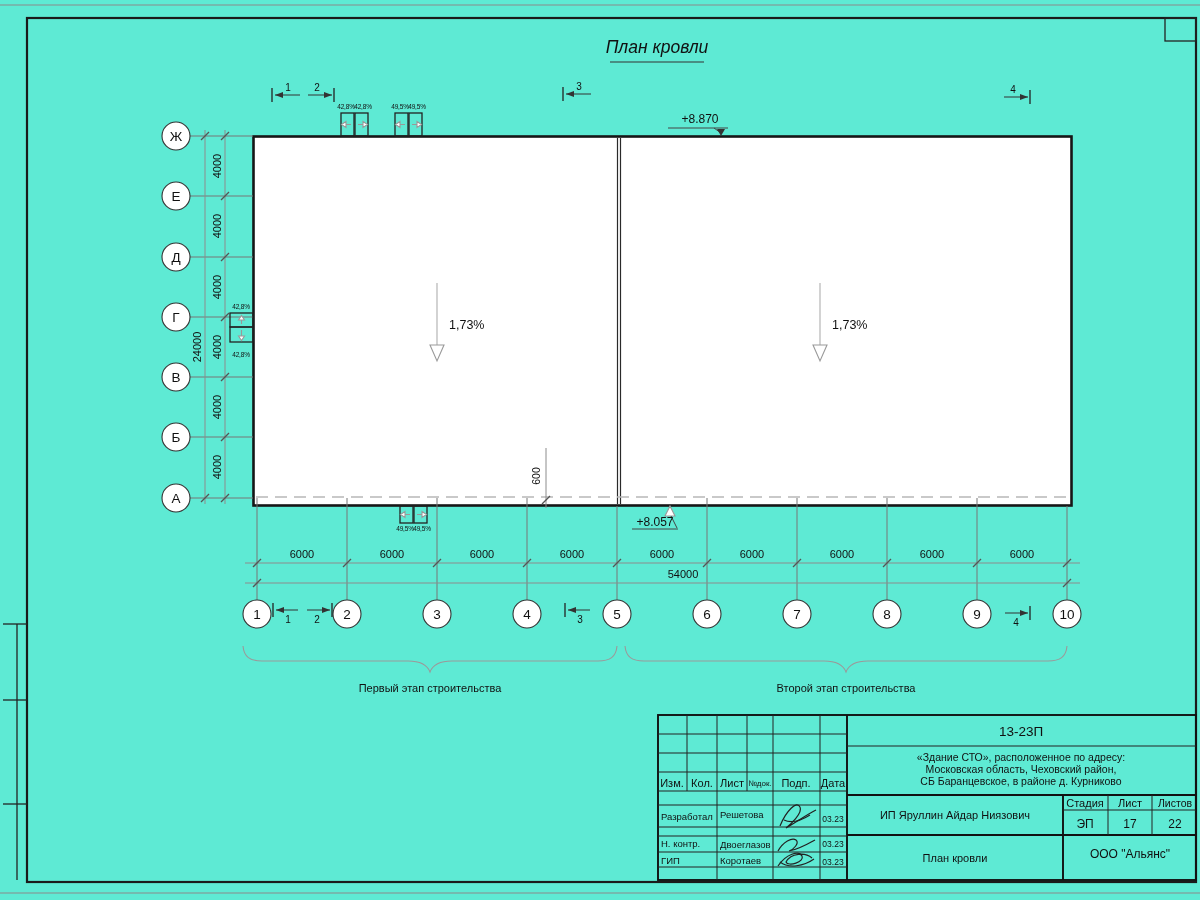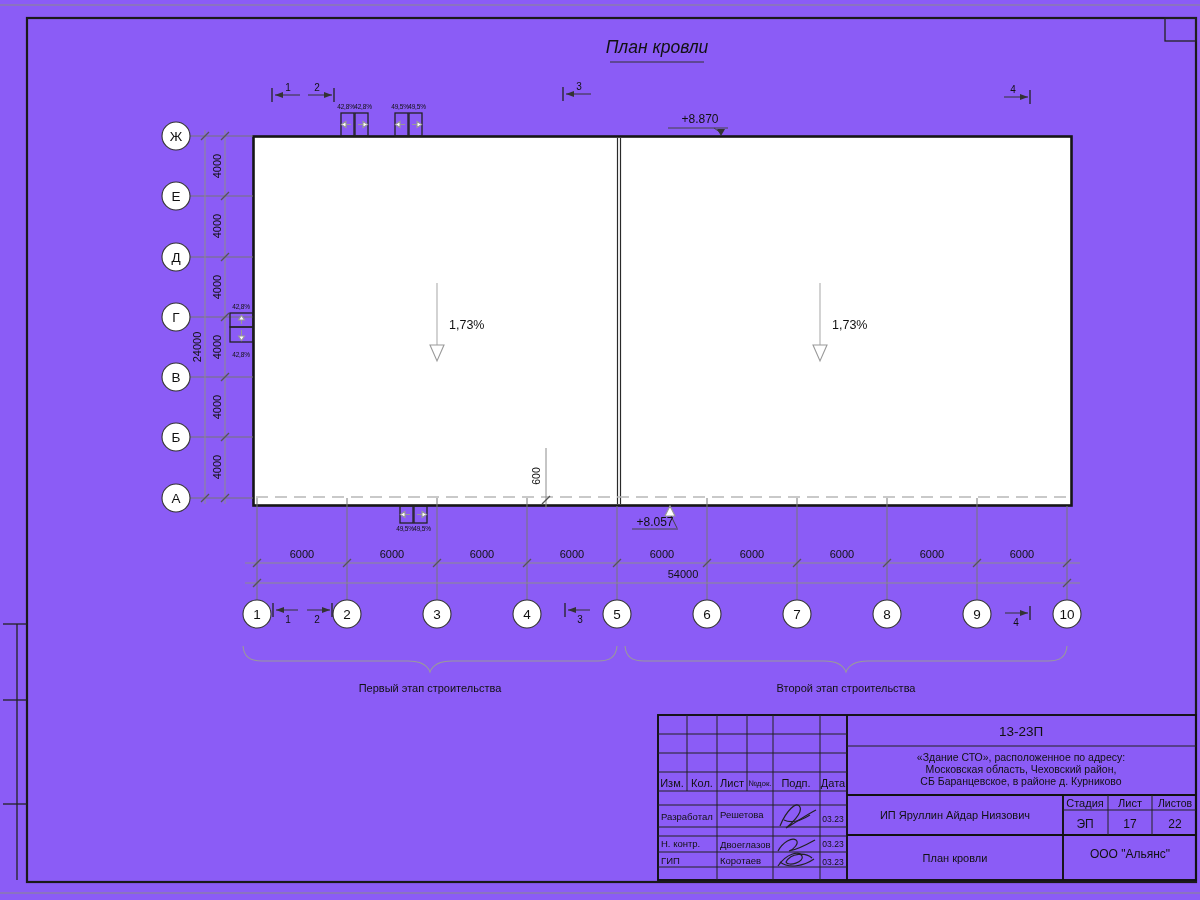--- a/index.html
+++ b/index.html
@@ -1,16 +1,16 @@
 <!DOCTYPE html>
 <html><head>
 <meta charset="utf-8">
 <style>
   html,body{margin:0;padding:0;background:#fff;}
-  .sheet{position:relative;width:1200px;height:900px;background:#8b5cf6;overflow:hidden;}
+  .sheet{position:relative;width:1200px;height:900px;background:#5eead4;overflow:hidden;}
   svg{display:block;}
   svg text{font-family:"Liberation Sans","DejaVu Sans",sans-serif;fill:#111;}
   .s6{font-size:6.5px;letter-spacing:-0.2px}
   .s8{font-size:8px}
   .s85{font-size:8.5px}
   .s9{font-size:9.5px}
   .s10{font-size:10px}
   .s105{font-size:10.5px}
   .s11{font-size:11px}
   .s12{font-size:12px}

